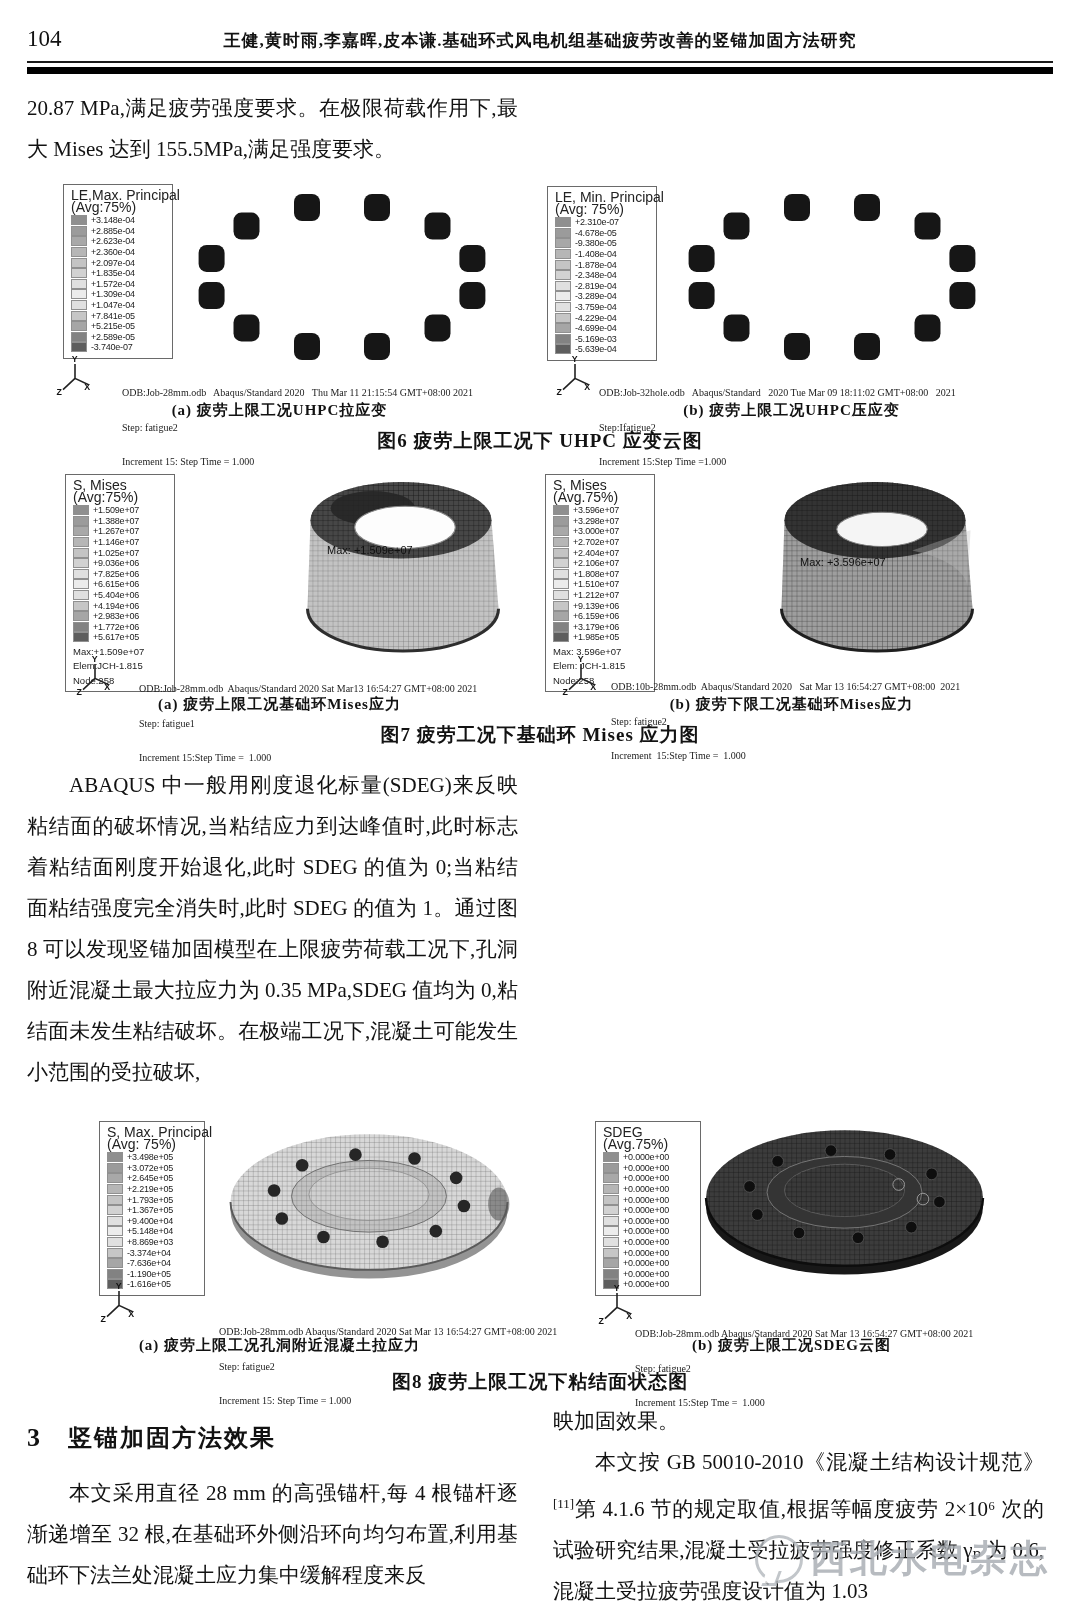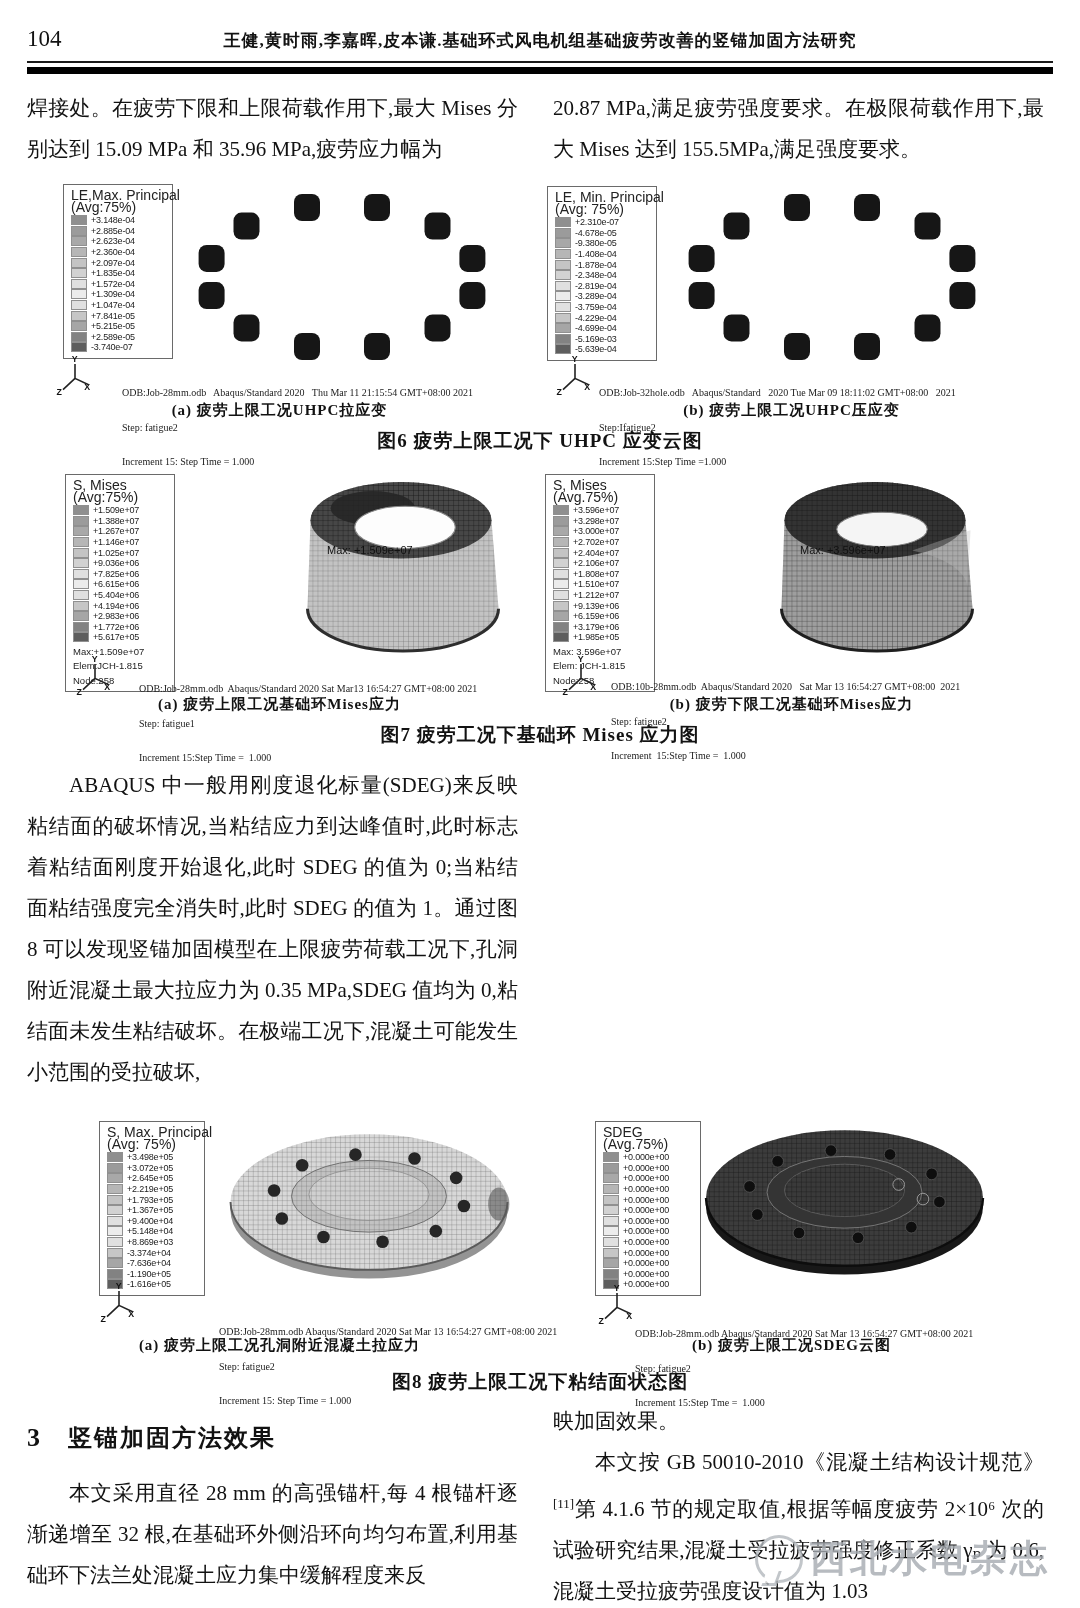--- a/index.html
+++ b/index.html
@@ -96,23 +96,20 @@
   <div class="hdr">
     <div class="pagenum">104</div>
     <div class="htitle">王健,黄时雨,李嘉晖,皮本谦.基础环式风电机组基础疲劳改善的竖锚加固方法研究</div>
     <div class="hspacer"></div>
   </div>
   <div class="rule-thin"></div>
   <div class="rule-thick"></div>
 
   <div class="cols mt14">
     <div class="col">
-        <p>焊接处。在疲劳下限和上限荷载作用下,最大 Mises 分别达到 15.09 MPa 和 35.96 MPa,疲劳应力幅为</p>
-      </div>
-    <div class="col">
         <p>20.87 MPa,满足疲劳强度要求。在极限荷载作用下,最大 Mises 达到 155.5MPa,满足强度要求。</p>
       </div>
   </div>
 
   <div class="figrow" style="height:240px">
 
     <div class="panel pa">
       <div class="abq-legend" style="left:36px;top:4px">
         <div class="lg-title">LE,Max. Principal</div>
         <div class="lg-title">(Avg:75%)</div>
@@ -444,21 +441,21 @@
       </div>
       <svg class="gfx" style="left:222px;top:6px" width="232" height="186" viewBox="0 0 230 185">
         <path d="M23,50 L20,138 A95,42 0 0 0 210,138 L203,50 A90,38 0 0 0 23,50 Z" fill="#9e9e9e"></path>
         <path d="M23,50 L20,138 A95,42 0 0 0 210,138 L203,50 A90,38 0 0 0 23,50 Z" fill="url(#gridM)"></path>
         <ellipse cx="113" cy="50" rx="90" ry="38" fill="#333333"></ellipse>
         <ellipse cx="113" cy="50" rx="90" ry="38" fill="url(#gridD)"></ellipse>
         <ellipse cx="120" cy="59" rx="45" ry="17" fill="#f5f5f5" stroke="#7d7d7d" stroke-width="1"></ellipse>
         <path d="M150,80 A95,42 0 0 1 205,120 L208,60" fill="#bdbdbd" opacity="0.35"></path>
         <path d="M20,138 A95,42 0 0 0 210,138" fill="none" stroke="#1f1f1f" stroke-width="3"></path>
       </svg>
-      <div class="anno" style="left:261px;top:80px">Max: +3.596e+07</div>
+      <div class="anno" style="left:261px;top:92px">Max: +3.596e+07</div>
       <svg class="triad" style="left:22px;top:192px" viewBox="0 0 50 50">
         <path d="M25,28 L25,10 M25,28 L10,42 M25,28 L42,36"></path>
         <text x="21" y="8">Y</text>
         <text x="2" y="49">Z</text>
         <text x="44" y="42" text-anchor="end">X</text>
       </svg>
       <div class="odb" style="left:72px;top:194px">
         <div>ODB:10b-28mm.odb  Abaqus/Standard 2020   Sat Mar 13 16:54:27 GMT+08:00  2021</div>
         <div>Step: fatigue2</div>
         <div>Increment  15:Step Time =  1.000</div>

